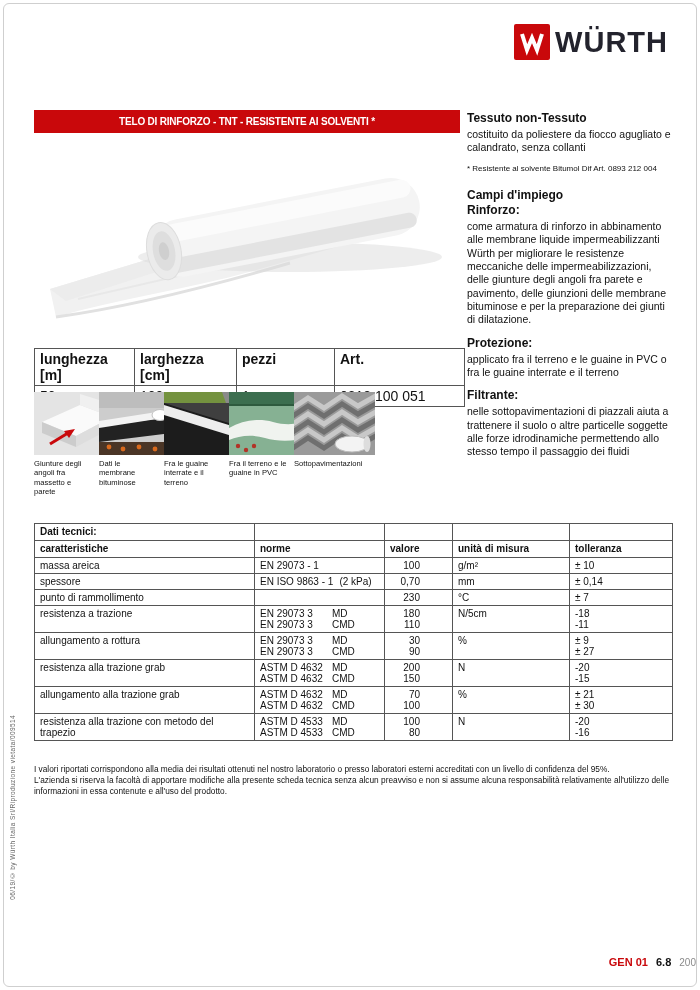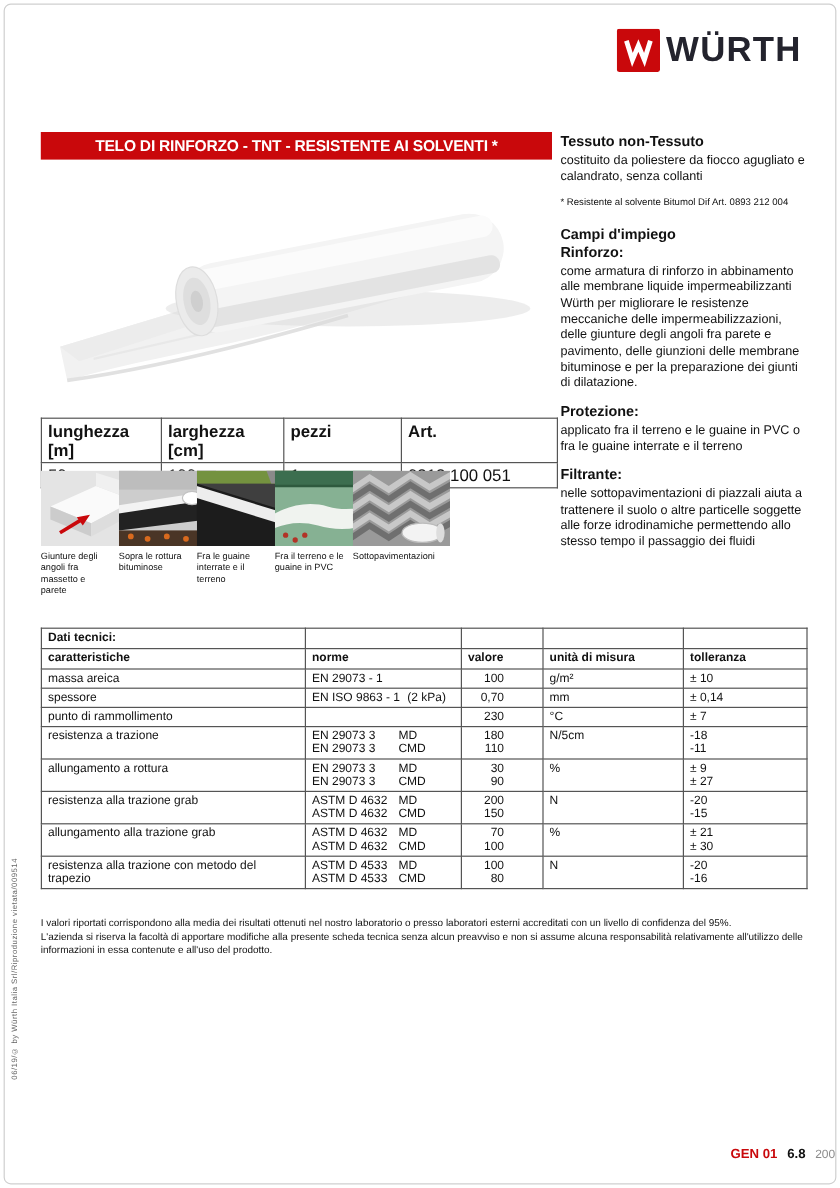--- a/index.html
+++ b/index.html
@@ -16,21 +16,21 @@
 
   
   .logo { position:absolute; top:20px; right:28px; display:flex; align-items:center; gap:5px; }
   .logo-mark { width:36px; height:36px; display:block; }
   .logo-mark svg { display:block; width:36px; height:36px; }
   .logo-text { font-size:29px; font-weight:700; color:#23232d; letter-spacing:1px; line-height:1; }
 
   
   .title-bar {
     position:absolute; left:30px; top:106px; width:426px; height:23px;
-    background:var(--red); color:#fff; font-weight:700; font-size:13px;
+    background:var(--red); color:#fff; font-weight:700; font-size:10px;
     display:flex; align-items:center; justify-content:center; letter-spacing:-0.2px; white-space:nowrap;
   }
 
   
   .photo { position:absolute; left:34px; top:132px; width:424px; height:204px; }
   .photo svg { display:block; width:100%; height:100%; }
 
   
   .right-col { position:absolute; left:463px; top:107px; width:207px; }
   .right-col h3 { font-size:12px; font-weight:700; margin:0 0 2px; line-height:1.25; }
@@ -179,21 +179,21 @@
       <rect y="50" width="81" height="13" fill="#4a3526"></rect>
       <g fill="#d96a1e">
         <circle cx="10" cy="55" r="2.4"></circle>
               <circle cx="24" cy="57" r="2.4"></circle>
         <circle cx="40" cy="55" r="2.4"></circle>
               <circle cx="56" cy="57" r="2.4"></circle>
         <circle cx="70" cy="55" r="2.4"></circle>
       </g>
     </svg>
         </div>
-        <div class="app-caption">Sopra le rottura bituminose</div>
+        <div class="app-caption">Dati le membrane bituminose</div>
       </div>
       <div class="app-item">
         <div class="app-img">
           <svg viewBox="0 0 81 63" xmlns="http://www.w3.org/2000/svg">
       <rect width="81" height="63" fill="#3f3f3f"></rect>
       <rect width="81" height="11" fill="#74923f"></rect>
       <polygon points="58,0 81,0 81,11 62,11" fill="#8a8a8a"></polygon>
       <polygon points="0,11 81,36 81,63 0,63" fill="#1c1c1c"></polygon>
       <polygon points="0,13 81,38 81,48 0,23" fill="#ededed"></polygon>
     </svg>

